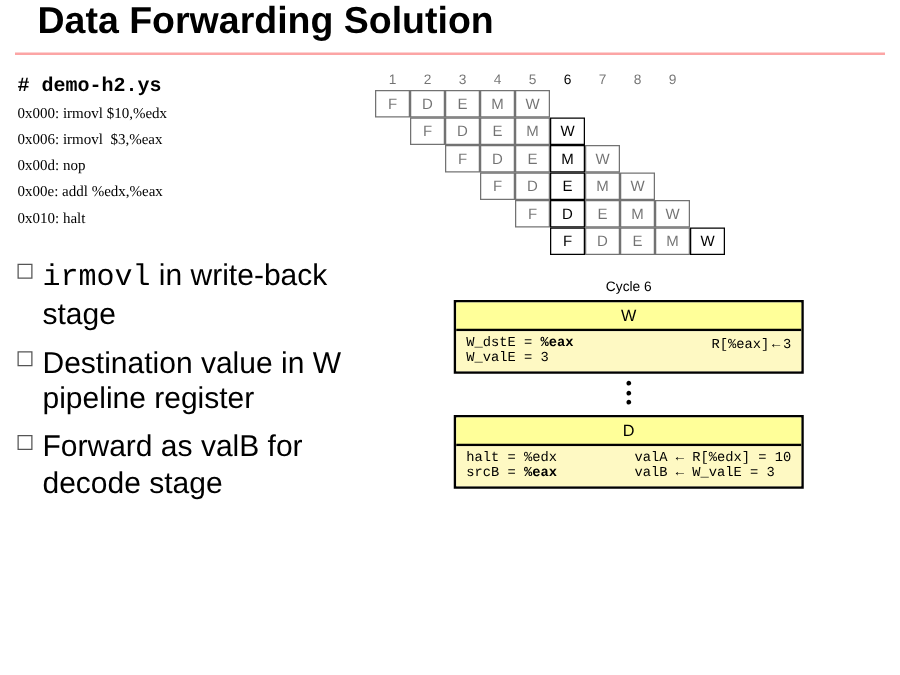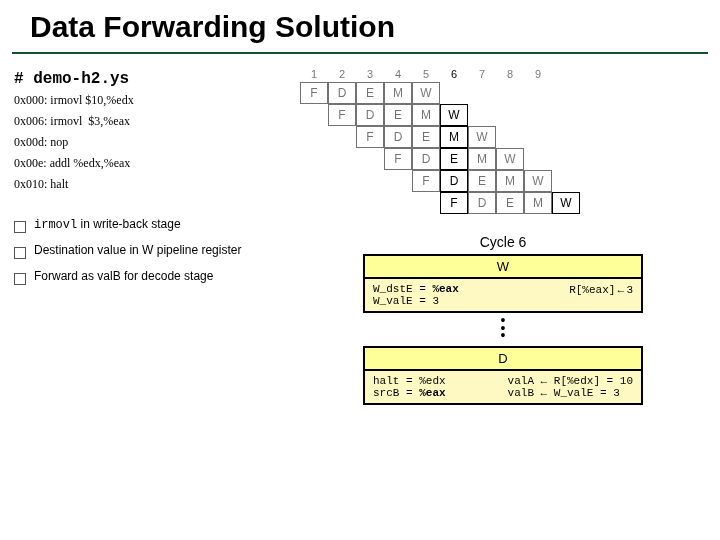--- a/index.html
+++ b/index.html
@@ -4,50 +4,50 @@
 <style>
   * { box-sizing: border-box; margin: 0; padding: 0; }
   body {
     width: 720px; height: 540px;
     font-family: Arial, Helvetica, sans-serif;
     background: #fff; color: #000;
     position: relative;
   }
   .title {
     font-size: 30px;
-    padding: 10px 18px 8px;
-    border-bottom: 2px solid #14532d;
+    padding: 0 18px 8px;
+    border-bottom: 2px solid #fca5a5;
     margin: 0 12px 6px;
   }
   .content { display: flex; padding: 4px 14px 0; }
   .left { flex: 0 0 280px; }
   .right { flex: 1; padding-left: 6px; }
 
   .asm-header { font-family: "Courier New", monospace; font-size: 16px; font-weight: bold; padding: 6px 0 2px; }
   .asm-line { font-family: Liberation Serif, serif; font-size: 12px; padding: 3px 0; white-space: pre; }
 
   .bullets { margin-top: 22px; }
   .bullet { display: flex; align-items: flex-start; margin-bottom: 10px; }
   .bullet-icon { width: 12px; height: 12px; border: 1px solid #555; margin: 4px 8px 0 0; flex-shrink: 0; }
-  .bullet-text { font-size: 12px; line-height: 1.2; }
+  .bullet-text { font-size: 24px; line-height: 1.2; }
   .bullet-text code { font-family: "Courier New", monospace; }
 
   .pipe-header { display: flex; }
   .pipe-num { width: 28px; text-align: center; font-size: 11px; padding: 4px 0 2px; }
   .pipe-rows { }
   .pipe-row { display: flex; height: 22px; }
   .pipe-spacer { width: 28px; height: 22px; }
   .stage {
     width: 28px; height: 22px;
     border: 1px solid #000;
     text-align: center; font-size: 12px; line-height: 20px;
     font-family: Arial, sans-serif;
   }
 
-  .cycle-label { text-align: center; font-size: 14px; margin-top: 20px; }
+  .cycle-label { text-align: center; font-size: 11px; margin-top: 20px; }
   .stage-box {
     border: 2px solid #000;
     background: #fff;
     margin: 4px auto;
     width: 280px;
     position: relative;
   }
   .stage-box .hdr {
     text-align: center; font-size: 13px; padding: 3px 0;
     border-bottom: 2px solid #000;

